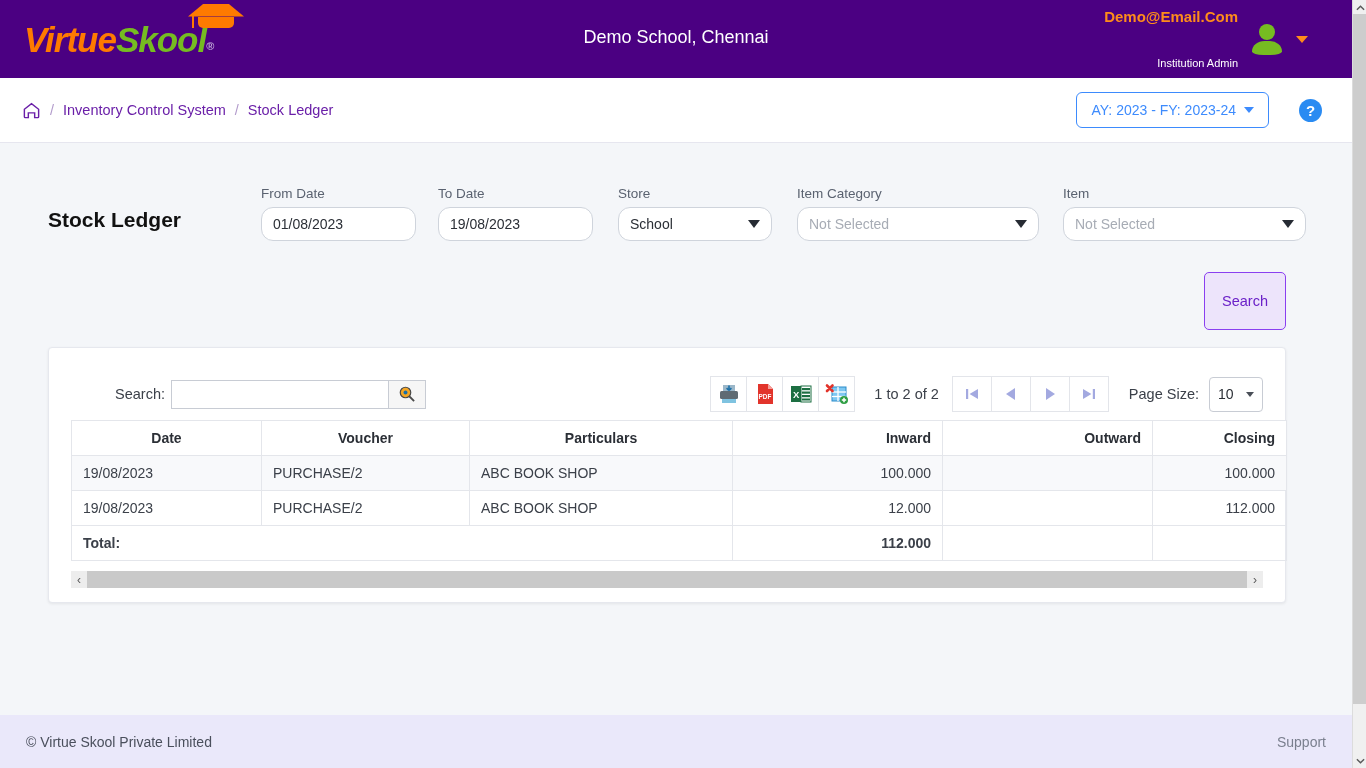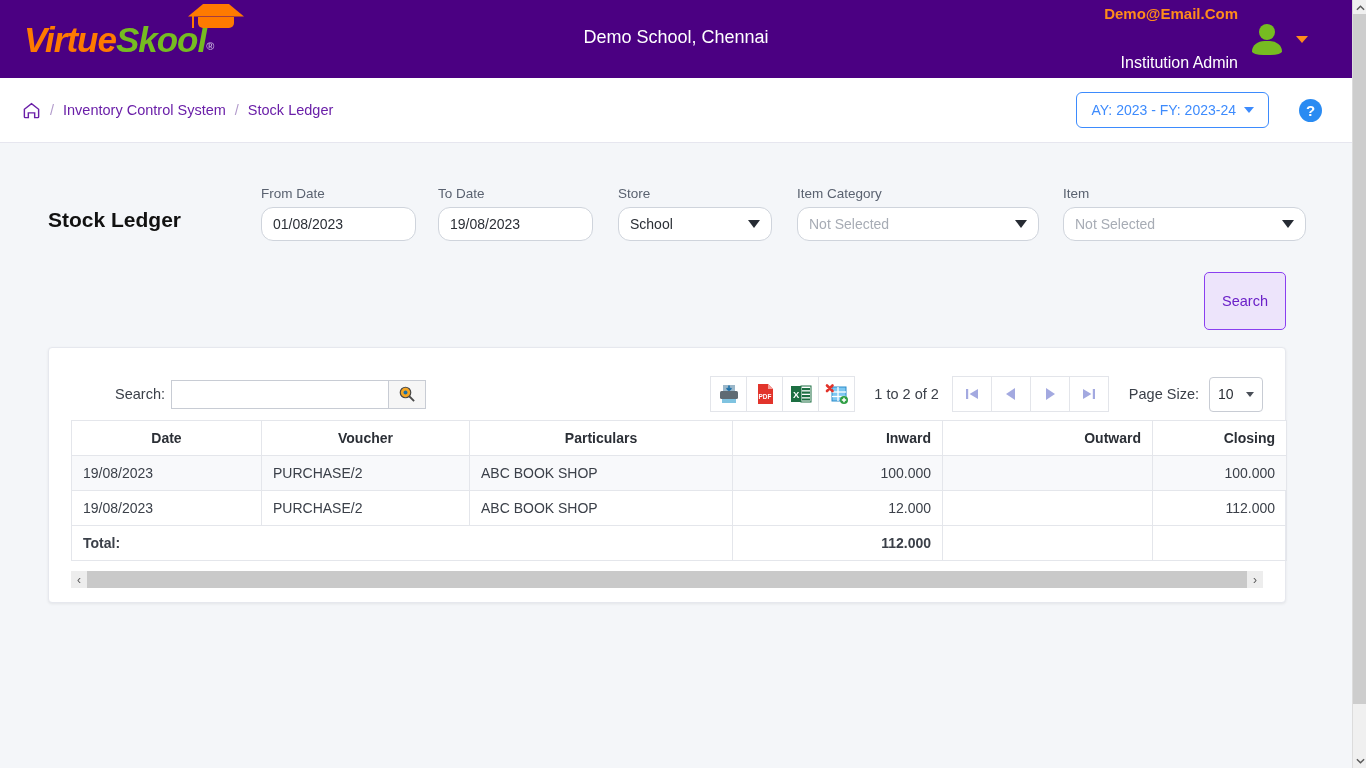--- a/index.html
+++ b/index.html
@@ -70,21 +70,21 @@
     top: 27px;
     pointer-events: none;
   }
   .user-block {
     position: absolute;
     right: 44px; top: 0; height: 78px;
     display: flex; align-items: center; gap: 14px;
   }
   .user-text { text-align: right; line-height: 1.35; }
   .user-email { color: #ff8c1a; font-size: 15px; font-weight: bold; }
-  .user-role  { color: #ffffff; font-size: 16px; margin-top: 28px; }
+  .user-role  { color: #ffffff; font-size: 11px; margin-top: 28px; }
   .avatar { position: relative; width: 30px; height: 30px; }
   .avatar .head {
     position: absolute; left: 7px; top: 0;
     width: 16px; height: 16px; border-radius: 50%;
     background: #76bc21;
   }
   .avatar .body {
     position: absolute; left: 0px; top: 17px;
     width: 30px; height: 14px;
     background: #76bc21;
@@ -567,20 +567,24 @@
           <div class="hs-arrow">‹</div>
           <div class="hs-track">
             <div class="hs-thumb"></div>
           </div>
           <div class="hs-arrow">›</div>
         </div>
 
       </div>
     </div>
 
+    <div class="footer">
+      <span>© Virtue Skool Private Limited</span>
+      <span class="sup">Support</span>
+    </div>
 
   </div>
 
   <div class="vscroll">
     <div class="vs-arrow">
       <svg width="9" height="7" viewBox="0 0 10 7">
           <path d="M1 6L5 2l4 4" stroke="#5a5a5a" stroke-width="1.6" fill="none"></path>
         </svg>
     </div>
     <div class="vs-thumb"></div>

